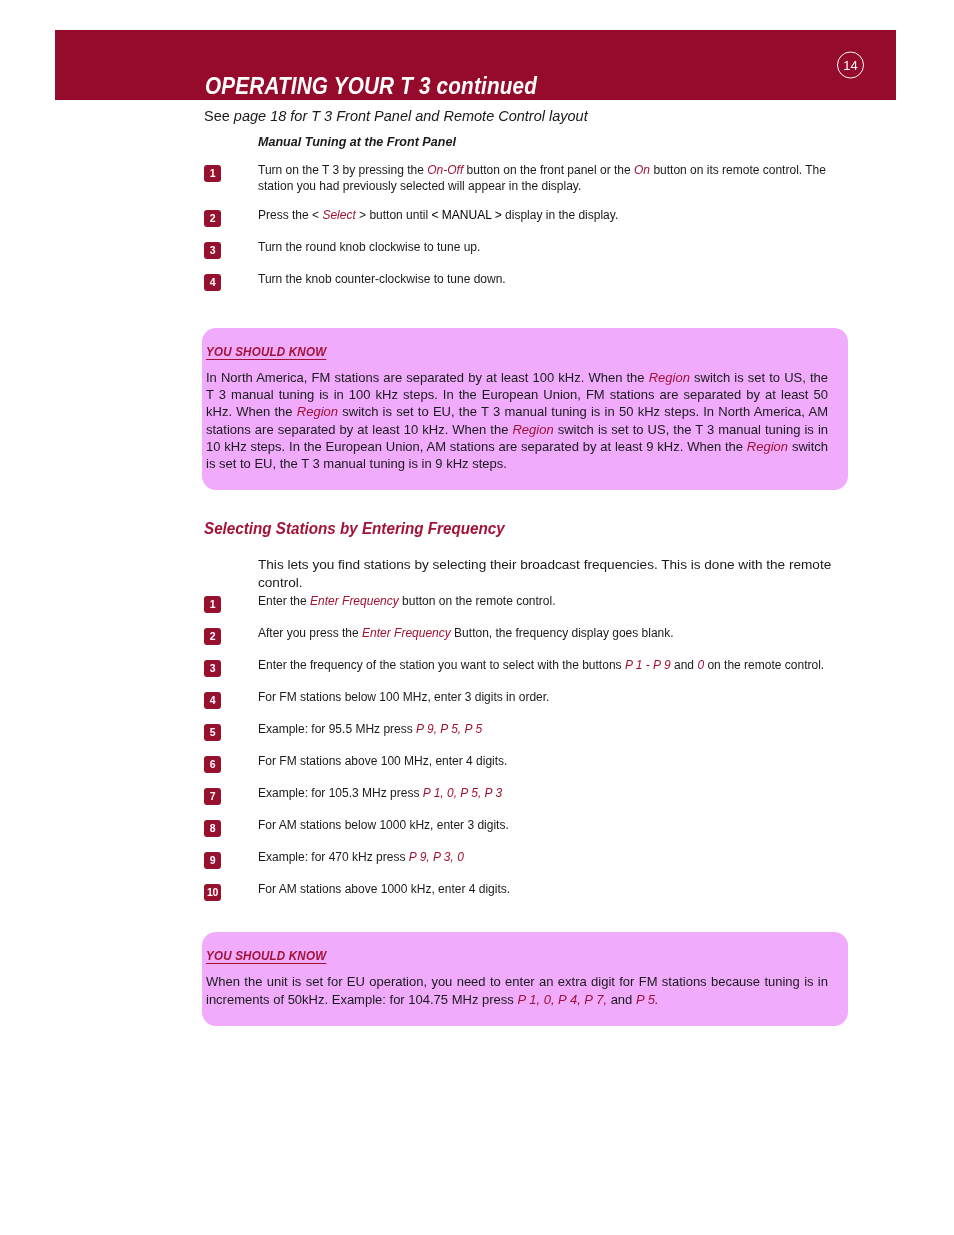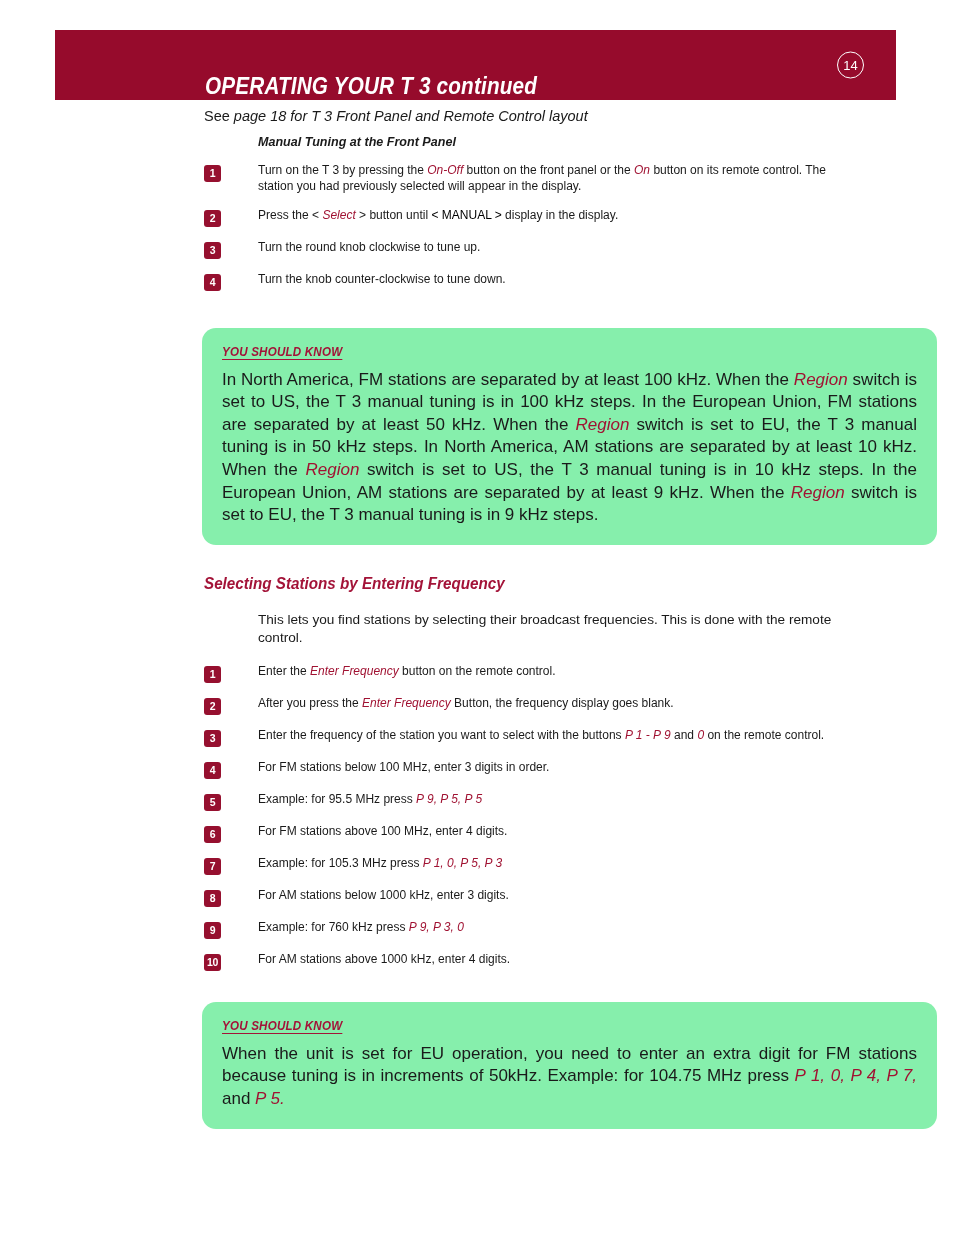--- a/index.html
+++ b/index.html
@@ -112,63 +112,63 @@
     line-height: 1.32;
     color: #1a1a1a;
     flex: 1 1 auto;
   }
 
   em.red { color: #A01232; font-style: italic; font-weight: normal; }
   span.red { color: #000000; font-style: normal; }
 
   
   .ysk {
-    background: #86efac;
+    background: #f0abfc;
     border-radius: 14px;
-    padding: 14px 20px 18px 20px;
+    padding: 14px 20px 18px 4px;
     box-sizing: border-box;
-    width: 735px;
+    width: 646px;
     margin-left: -2px;
   }
   .ysk-title {
     color: #A31338;
     font-size: 12.5px;
     font-weight: bold;
     font-style: italic;
     text-decoration: underline;
     text-underline-offset: 3px;
     margin-bottom: 10px;
     display: inline-block;
     transform: scaleX(0.93);
     transform-origin: left center;
     letter-spacing: 0.2px;
   }
   .ysk-body {
-    font-size: 17px;
+    font-size: 13px;
     line-height: 1.33;
     text-align: justify;
     color: #1a1a1a;
   }
 
   .section-heading {
     color: #A31338;
     font-size: 16px;
     font-weight: bold;
     font-style: italic;
     margin-top: 30px;
     margin-bottom: 18px;
     transform: scaleX(0.95);
     transform-origin: left center;
   }
 
   .lead-para {
     margin-left: 54px;
     font-size: 13.6px;
     line-height: 1.32;
-    margin-bottom: 17px;
+    margin-bottom: 2px;
   }
 
   .spacer-24 { height: 24px; }
   .spacer-18 { height: 18px; }
 </style>
 </head>
 <body>
 
 <div class="header-bar">
   <div class="header-title">OPERATING YOUR T 3 continued</div>
@@ -241,21 +241,21 @@
       <div class="step">
         <div class="step-num">7</div>
         <div class="step-body"><span>Example: for 105.3 MHz press </span><em class="red">P 1, 0, P 5, P 3</em></div>
       </div>
       <div class="step">
         <div class="step-num">8</div>
         <div class="step-body"><span>For AM stations below 1000 kHz, enter 3 digits.</span></div>
       </div>
       <div class="step">
         <div class="step-num">9</div>
-        <div class="step-body"><span>Example: for 760 kHz press </span><em class="red">P 9, P 3, 0</em></div>
+        <div class="step-body"><span>Example: for 470 kHz press </span><em class="red">P 9, P 3, 0</em></div>
       </div>
       <div class="step">
         <div class="step-num">10</div>
         <div class="step-body"><span>For AM stations above 1000 kHz, enter 4 digits.</span></div>
       </div>
     </div>
 
   <div class="spacer-18"></div>
 
   <div class="ysk">

